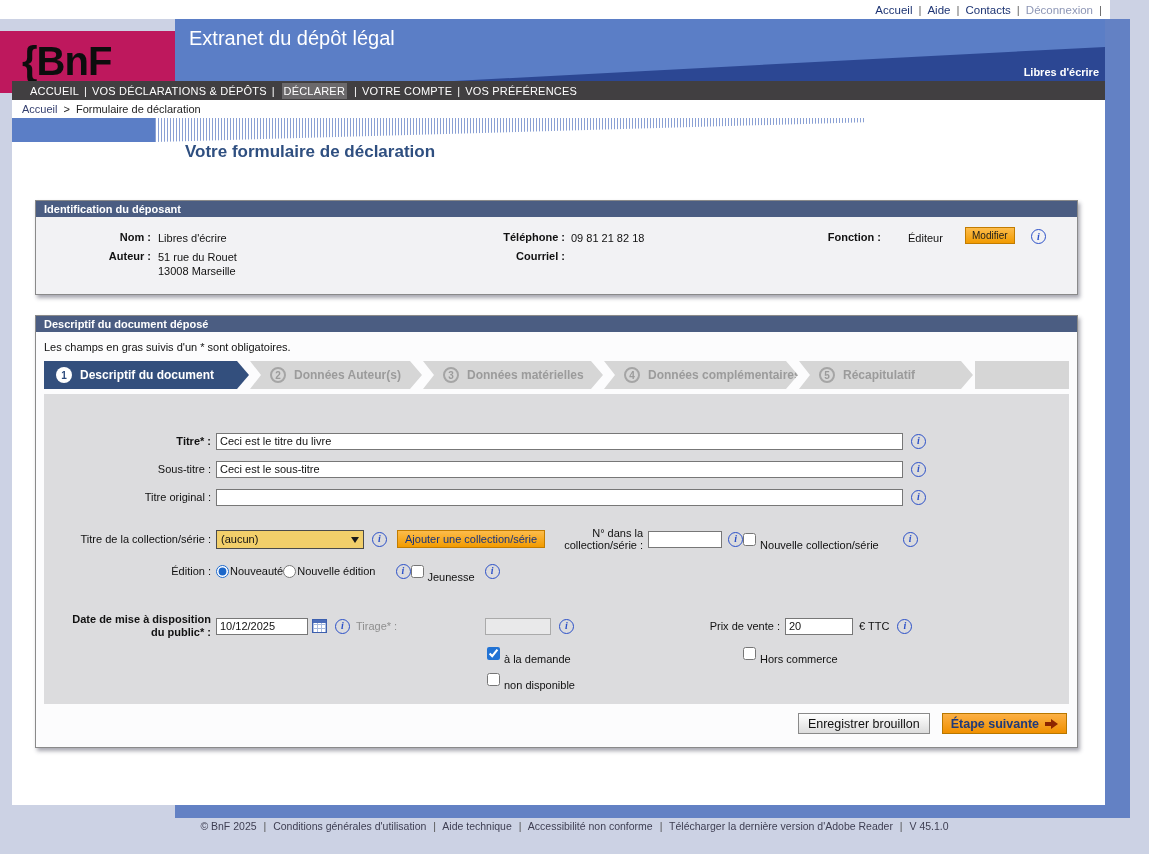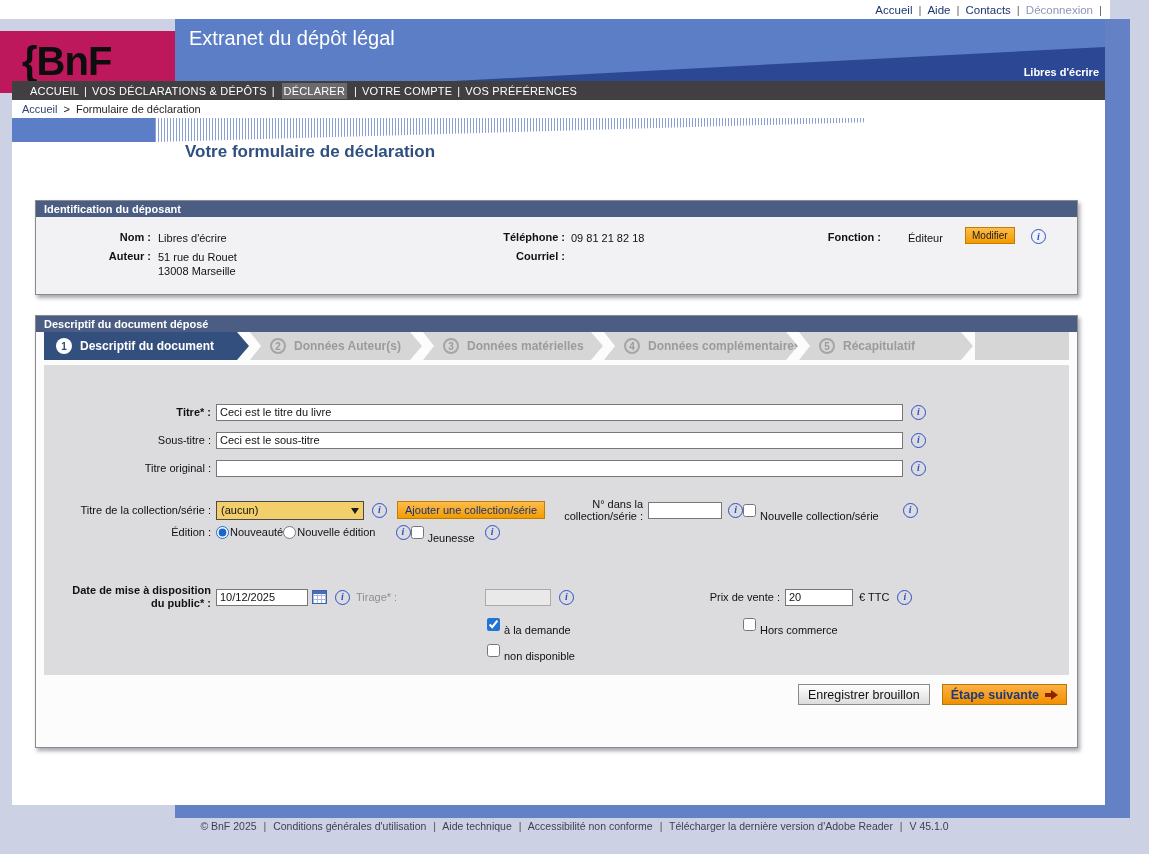--- a/index.html
+++ b/index.html
@@ -179,20 +179,21 @@
     <span class="fvalue" style="left:535px;top:33px"></span>
     <span class="flabel" style="left:745px;width:100px;top:14px">Fonction :</span>
     <span class="fvalue" style="left:872px;top:14px">Éditeur</span>
     <button class="btn-orange btn-modifier" style="position:absolute;left:929px;top:10px">Modifier</button>
     <span class="info" style="position:absolute;left:995px;top:12px">i</span>
   </div>
 </div>
 
 <div class="panel" id="desc">
   <div class="panel-header">Descriptif du document déposé</div>
+  <div class="note">Les champs en gras suivis d'un * sont obligatoires.</div>
 
   <div class="tabs">
     <div class="step step-active">
       <span class="step-num">1</span>
       <span>Descriptif du document</span>
     </div>
     <div class="step step-idle w2">
       <span class="step-num">2</span>
       <span>Données Auteur(s)</span>
     </div>
@@ -244,21 +245,21 @@
         <span>N° dans la</span><br>
         <span>collection/série :</span>
       </span>
       <input type="text" class="ti w-sm" style="margin-left: 5px;" value="">
       <span class="info ml6">i</span>
       <input type="checkbox" class="ml10" style="">
       <span class="cblab">Nouvelle collection/série</span>
       <span class="info ml24">i</span>
     </div>
 
-    <div class="frow" style="top:157px">
+    <div class="frow" style="top:167px">
       <span class="lab">Édition :</span>
       <input type="radio" name="edition" checked="" style="">
       <span style="margin-left:1px">Nouveauté</span>
       <input type="radio" name="edition" class="ml12" style="">
       <span style="margin-left:1px">Nouvelle édition</span>
       <span class="info ml20">i</span>
       <input type="checkbox" class="ml12" style="">
       <span class="cblab">Jeunesse</span>
       <span class="info ml10">i</span>
     </div>

